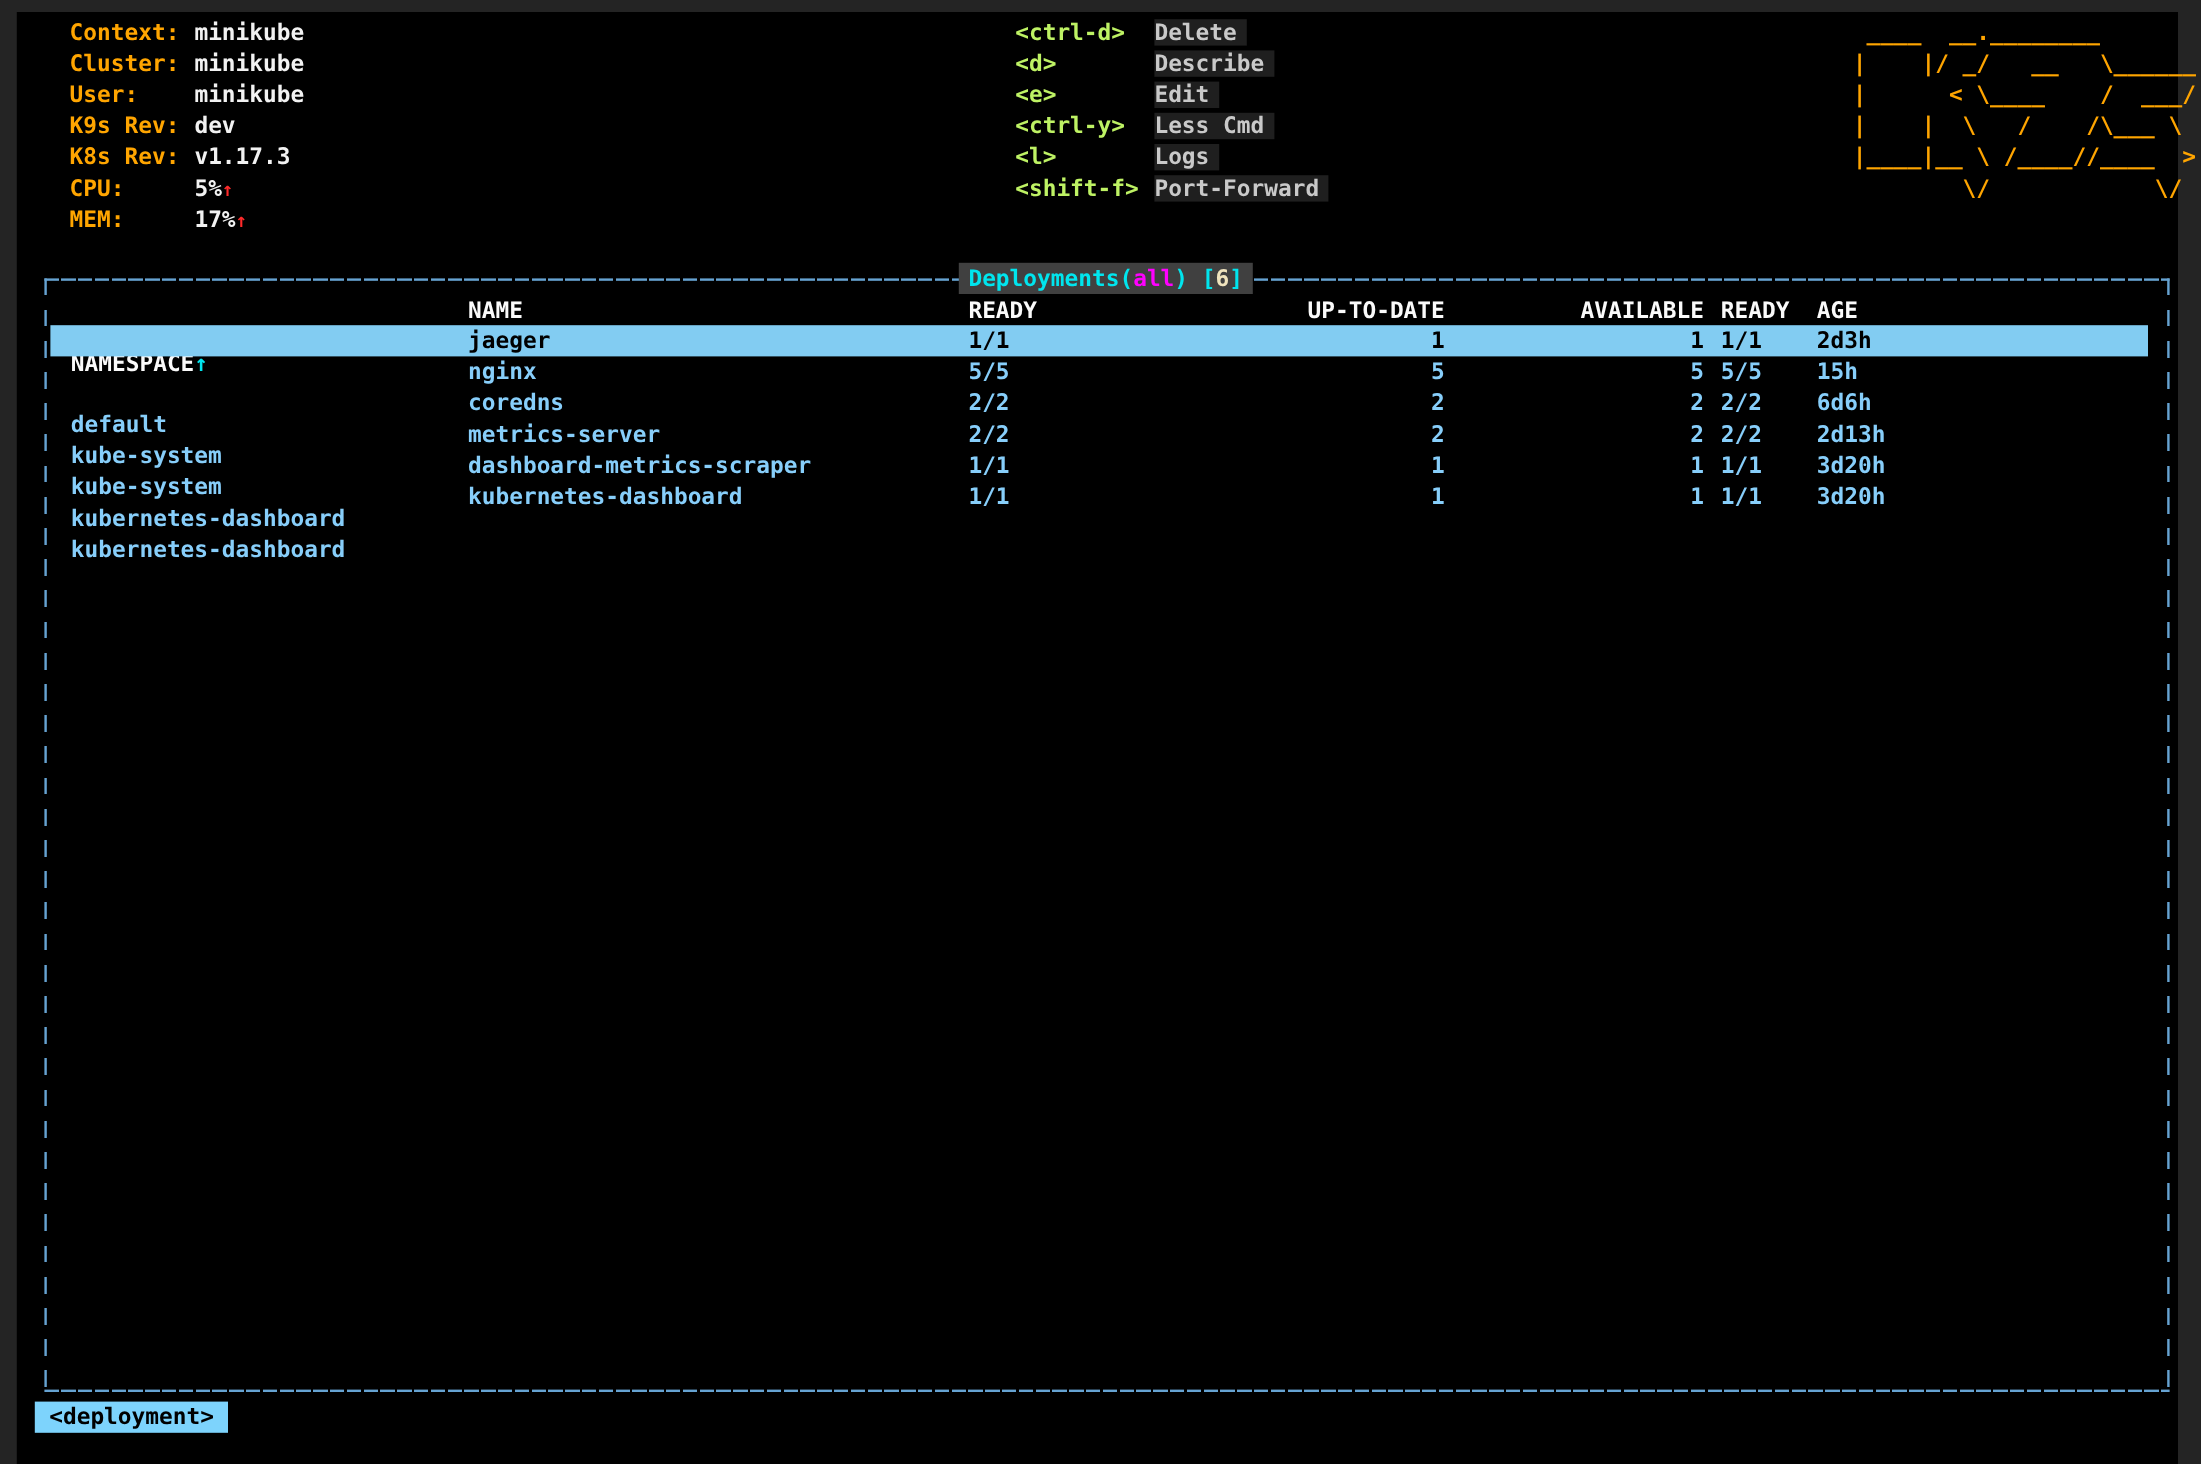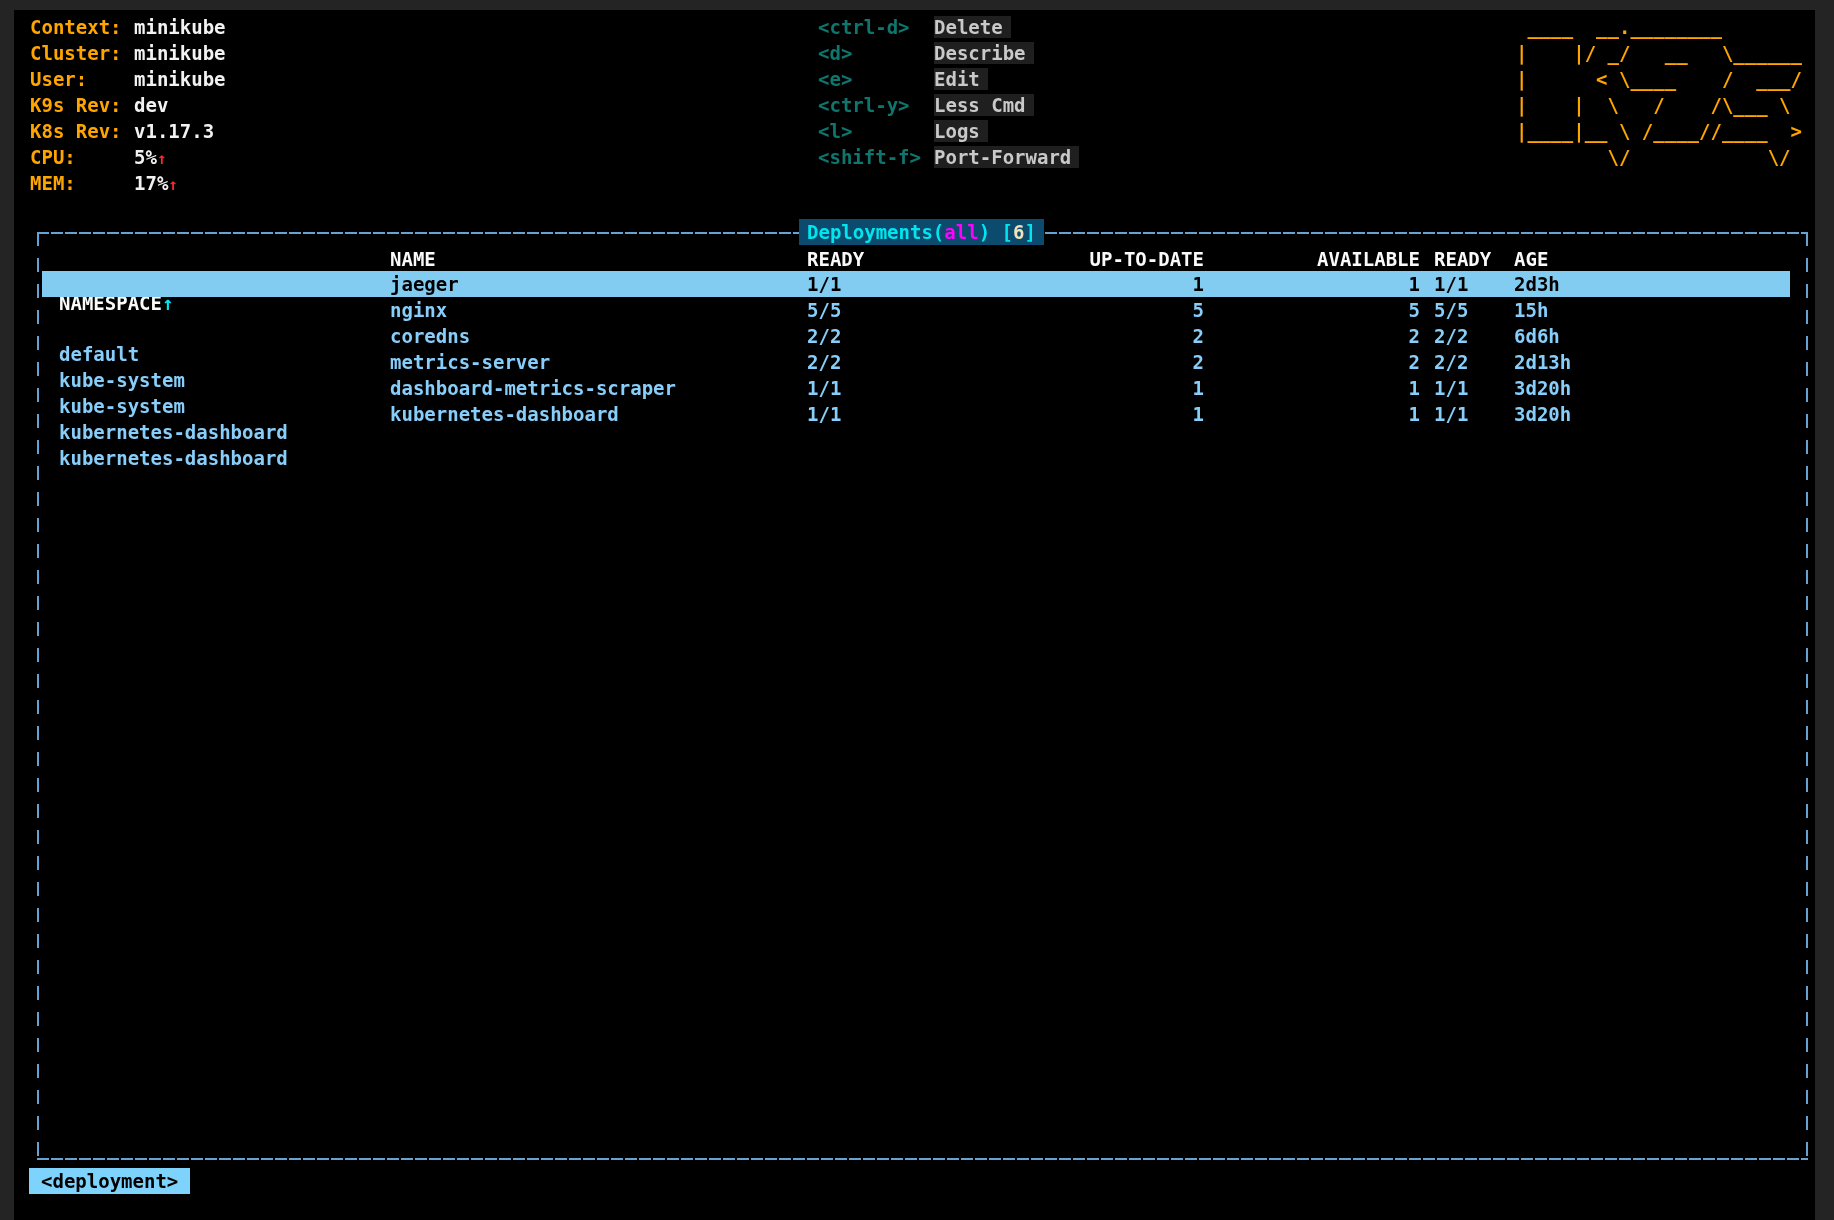--- a/index.html
+++ b/index.html
@@ -9,38 +9,38 @@
     font-family: "DejaVu Sans Mono", "Liberation Mono", monospace;
     font-weight: bold;
     font-size: 19px;
     overflow: hidden;
   }
   .terminal {
     position: absolute; left: 14px; top: 10px;
     width: 1801px; height: 1210px;
     background: #000;
   }
-  .line { height: 26px; line-height: 26px; white-space: pre; }
+  .line { height: 26px; line-height: 26px; white-space: pre; margin-left: 28px; }
 
   
   .info { position: absolute; left: 16px; top: 4px; }
   .info-label { display: inline-block; width: 104px; color: #ffa500; }
   .info-value { color: #f2f2f2; }
   .up-arrow { color: #ff2a2a; font-size: 16px; }
 
   
   .ns-menu { position: absolute; left: 596px; top: 4px; }
   .hotkey { display: inline-block; color: #ff00ff; }
   .ns-menu .hotkey { width: 46px; }
   .menu-label { color: #c9c9c9; background: #1f1f1f; padding-right: 8px; }
 
   
   .cmd-menu-1 { position: absolute; left: 804px; top: 4px; }
   .cmd-menu-2 { position: absolute; left: 1094px; top: 4px; }
-  .cmd-menu-1 .hotkey, .cmd-menu-2 .hotkey { color: #0f766e; }
+  .cmd-menu-1 .hotkey, .cmd-menu-2 .hotkey { color: #bef264; }
   .cmd-menu-1 .hotkey { width: 116px; }
   .cmd-menu-2 .hotkey { width: 104px; }
 
   
   .logo { position: absolute; left: 1502px; top: 4px; color: #ffa500; }
 
   
   .frame { position: absolute; left: 23px; top: 222px; width: 1771px; height: 928px; }
   .frame-top, .frame-bottom {
     position: absolute; left: 0; width: 100%; height: 2px;
@@ -50,21 +50,21 @@
   .frame-bottom { bottom: 0; }
   .frame-left, .frame-right {
     position: absolute; top: 0; width: 2px; height: 100%;
     background: repeating-linear-gradient(180deg, #66a3d2 0 14px, transparent 14px 26px);
   }
   .frame-left { left: 0; }
   .frame-right { right: 0; }
 
   .table-title {
     position: absolute; left: 785px; top: 209px; height: 26px; line-height: 26px;
-    background: #0c4a6e; padding: 0 8px; white-space: pre; z-index: 2;
+    background: #404040; padding: 0 8px; white-space: pre; z-index: 2;
   }
   .t-cyan { color: #00e5ee; }
   .t-magenta { color: #ff00ff; }
   .t-count { color: #efe3bd; }
 
   
   .trow { position: absolute; left: 28px; width: 1748px; height: 26px; line-height: 26px; white-space: pre; }
   .cell { position: absolute; top: 0; height: 26px; }
   .c-ns    { left: 17px; margin-top: 44px; }
   .c-name  { left: 348px; }

